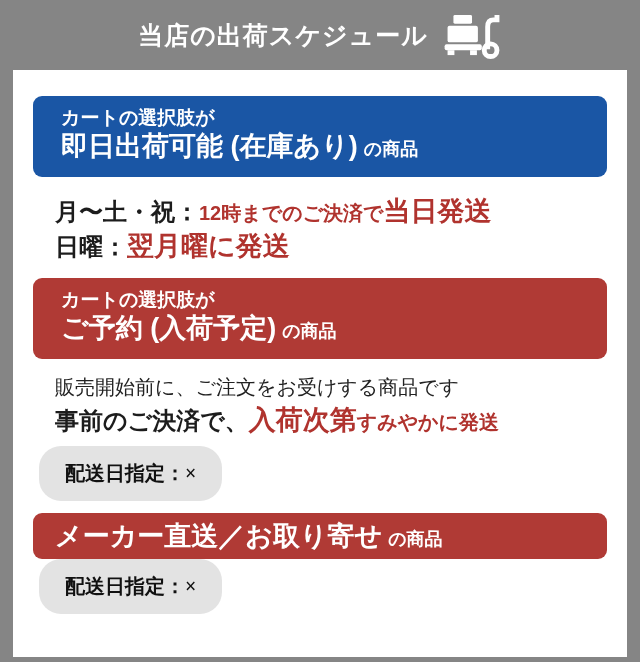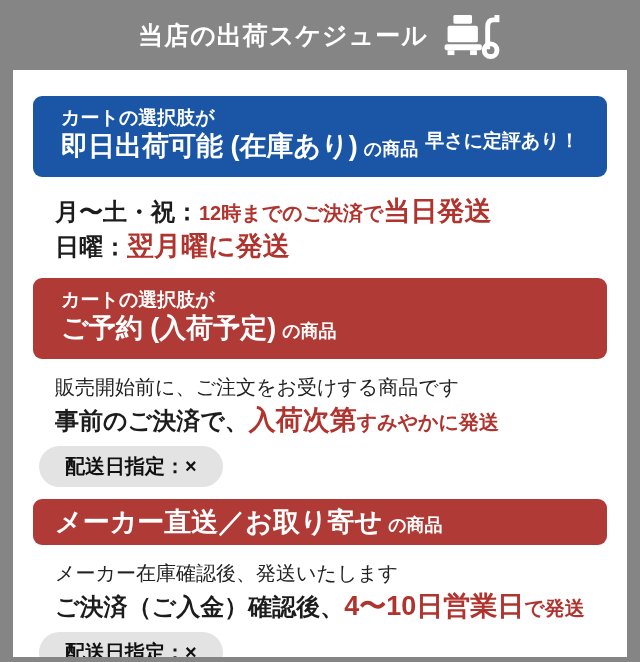--- a/index.html
+++ b/index.html
@@ -59,24 +59,25 @@
   .t-plain{color:#222;font-size:20px;font-weight:500;}
   .t-red{color:var(--accent-red);font-size:20px;font-weight:700;}
   .t-big{font-size:27px;}
   .desc-lines{margin:14px 0 8px 22px;}
   .desc-lines p{line-height:29px;margin-bottom:3px;white-space:nowrap;}
   .pill{
     display:inline-block;
     margin-left:6px;
     background:var(--pill-bg);
     border-radius:22px;
-    padding:6px 26px;
+    padding:13px 26px;
     font-size:20px;font-weight:700;
     line-height:29px;
     color:#111;
+    font-family:Liberation Serif, serif;
   }
   .sec{margin-bottom:12px;}
   .sec-preorder .banner{margin-top:2px;}
 </style>
 </head>
 <body>
 
 <div class="frame">
 
   <div class="header">
@@ -97,21 +98,20 @@
   <div class="content">
 
     <section class="sec sec-instock">
       <div class="banner banner-blue">
         <div>
           <div class="banner-top">カートの選択肢が</div>
           <div class="banner-mainline">
             <span class="banner-main">即日出荷可能 (在庫あり)</span><span class="banner-suffix">の商品</span>
           </div>
         </div>
-        <div class="banner-note">早さに定評あり！</div>
       </div>
       <div class="body-lines">
         <p>
           <span class="t-black">月〜土・祝：</span><span class="t-red">12時までのご決済で</span><span class="t-red t-big">当日発送</span>
         </p>
         <p>
           <span class="t-black">日曜：</span><span class="t-red t-big">翌月曜に発送</span>
         </p>
       </div>
     </section>
@@ -135,25 +135,17 @@
       </div>
       <span class="pill">配送日指定：×</span>
     </section>
 
     <section class="sec sec-direct">
       <div class="banner banner-red banner-single">
         <div class="banner-mainline">
           <span class="banner-main">メーカー直送／お取り寄せ</span><span class="banner-suffix">の商品</span>
         </div>
       </div>
-      <div class="desc-lines">
-        <p>
-          <span class="t-plain">メーカー在庫確認後、発送いたします</span>
-        </p>
-        <p>
-          <span class="t-black">ご決済（ご入金）確認後、</span><span class="t-red t-big">4〜10日営業日</span><span class="t-red">で発送</span>
-        </p>
-      </div>
       <span class="pill">配送日指定：×</span>
     </section>
 
   </div>
 </div>
 
 </body></html>

